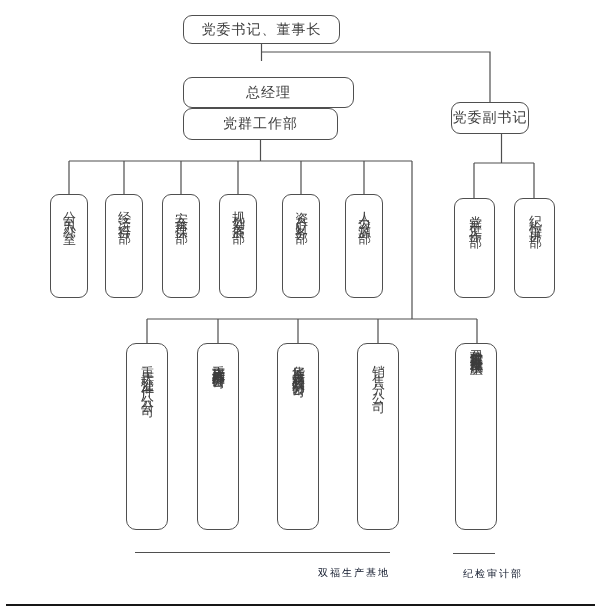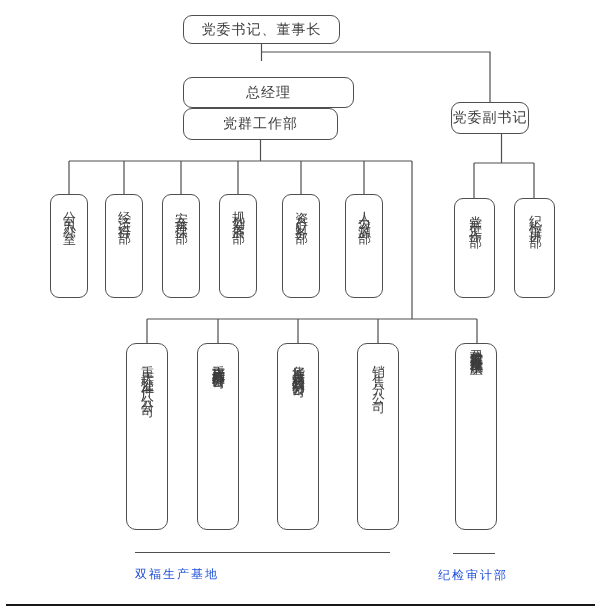--- a/index.html
+++ b/index.html
@@ -15,21 +15,21 @@
   .hnode{display:flex;align-items:center;justify-content:center;
     font-size:14px;letter-spacing:1px;}
   .vnode{
     writing-mode:vertical-rl;text-orientation:upright;
     font-size:13px;text-align:left;
   }
   .dept{width:38px;height:104px;line-height:36px;padding-top:6px;letter-spacing:5px;}
   .pdept{width:41px;height:100px;line-height:38px;padding-top:6px;letter-spacing:5px;}
   .branch{width:42px;height:187px;line-height:39px;padding-top:11px;border-radius:10px;}
   .base-label{
-    position:absolute;font-size:12px;color:#1d4ed8;text-align:left;letter-spacing:2px;
+    position:absolute;font-size:10px;color:#0f172a;text-align:right;letter-spacing:2px;
   }
   .base-line{position:absolute;height:0;border-top:1px solid #4f4f4f;}
   .page-rule{position:absolute;height:2px;background:#161616;}
 </style>
 </head>
 <body>
 
 <div class="canvas">
 
   <svg class="lines" width="601" height="613" xmlns="http://www.w3.org/2000/svg" fill="none" stroke="#4f4f4f" stroke-width="1.2">

